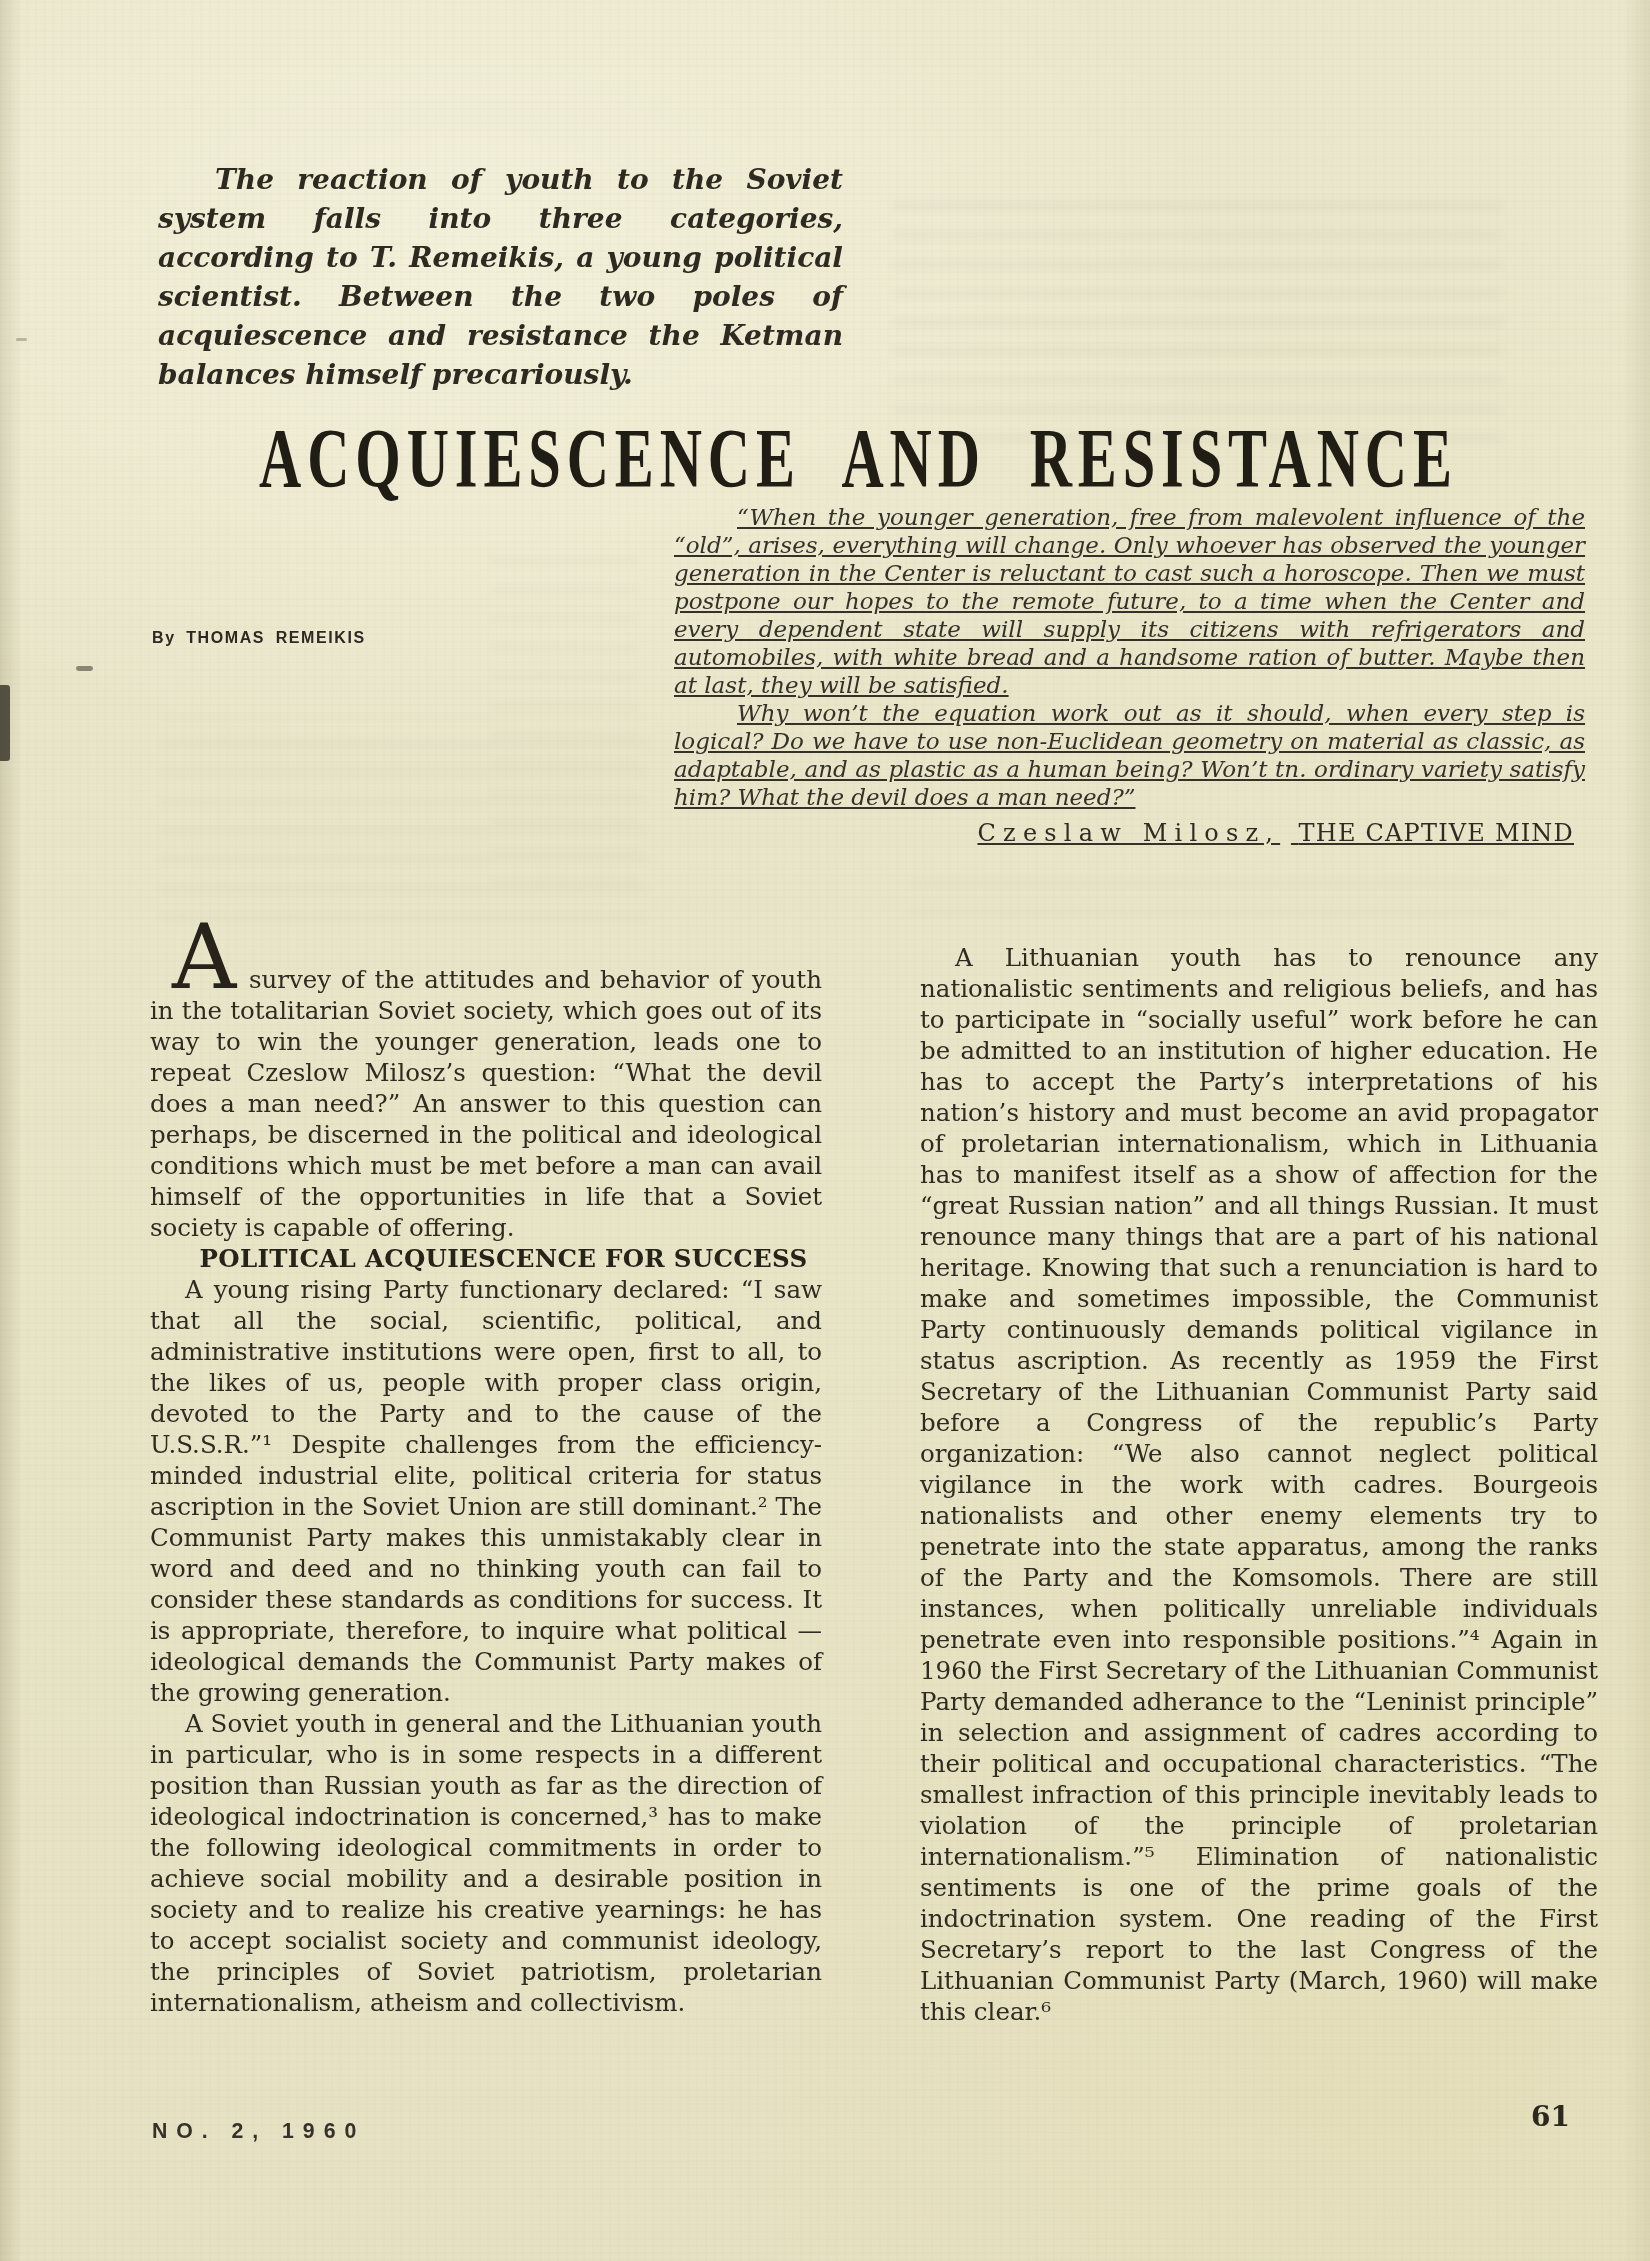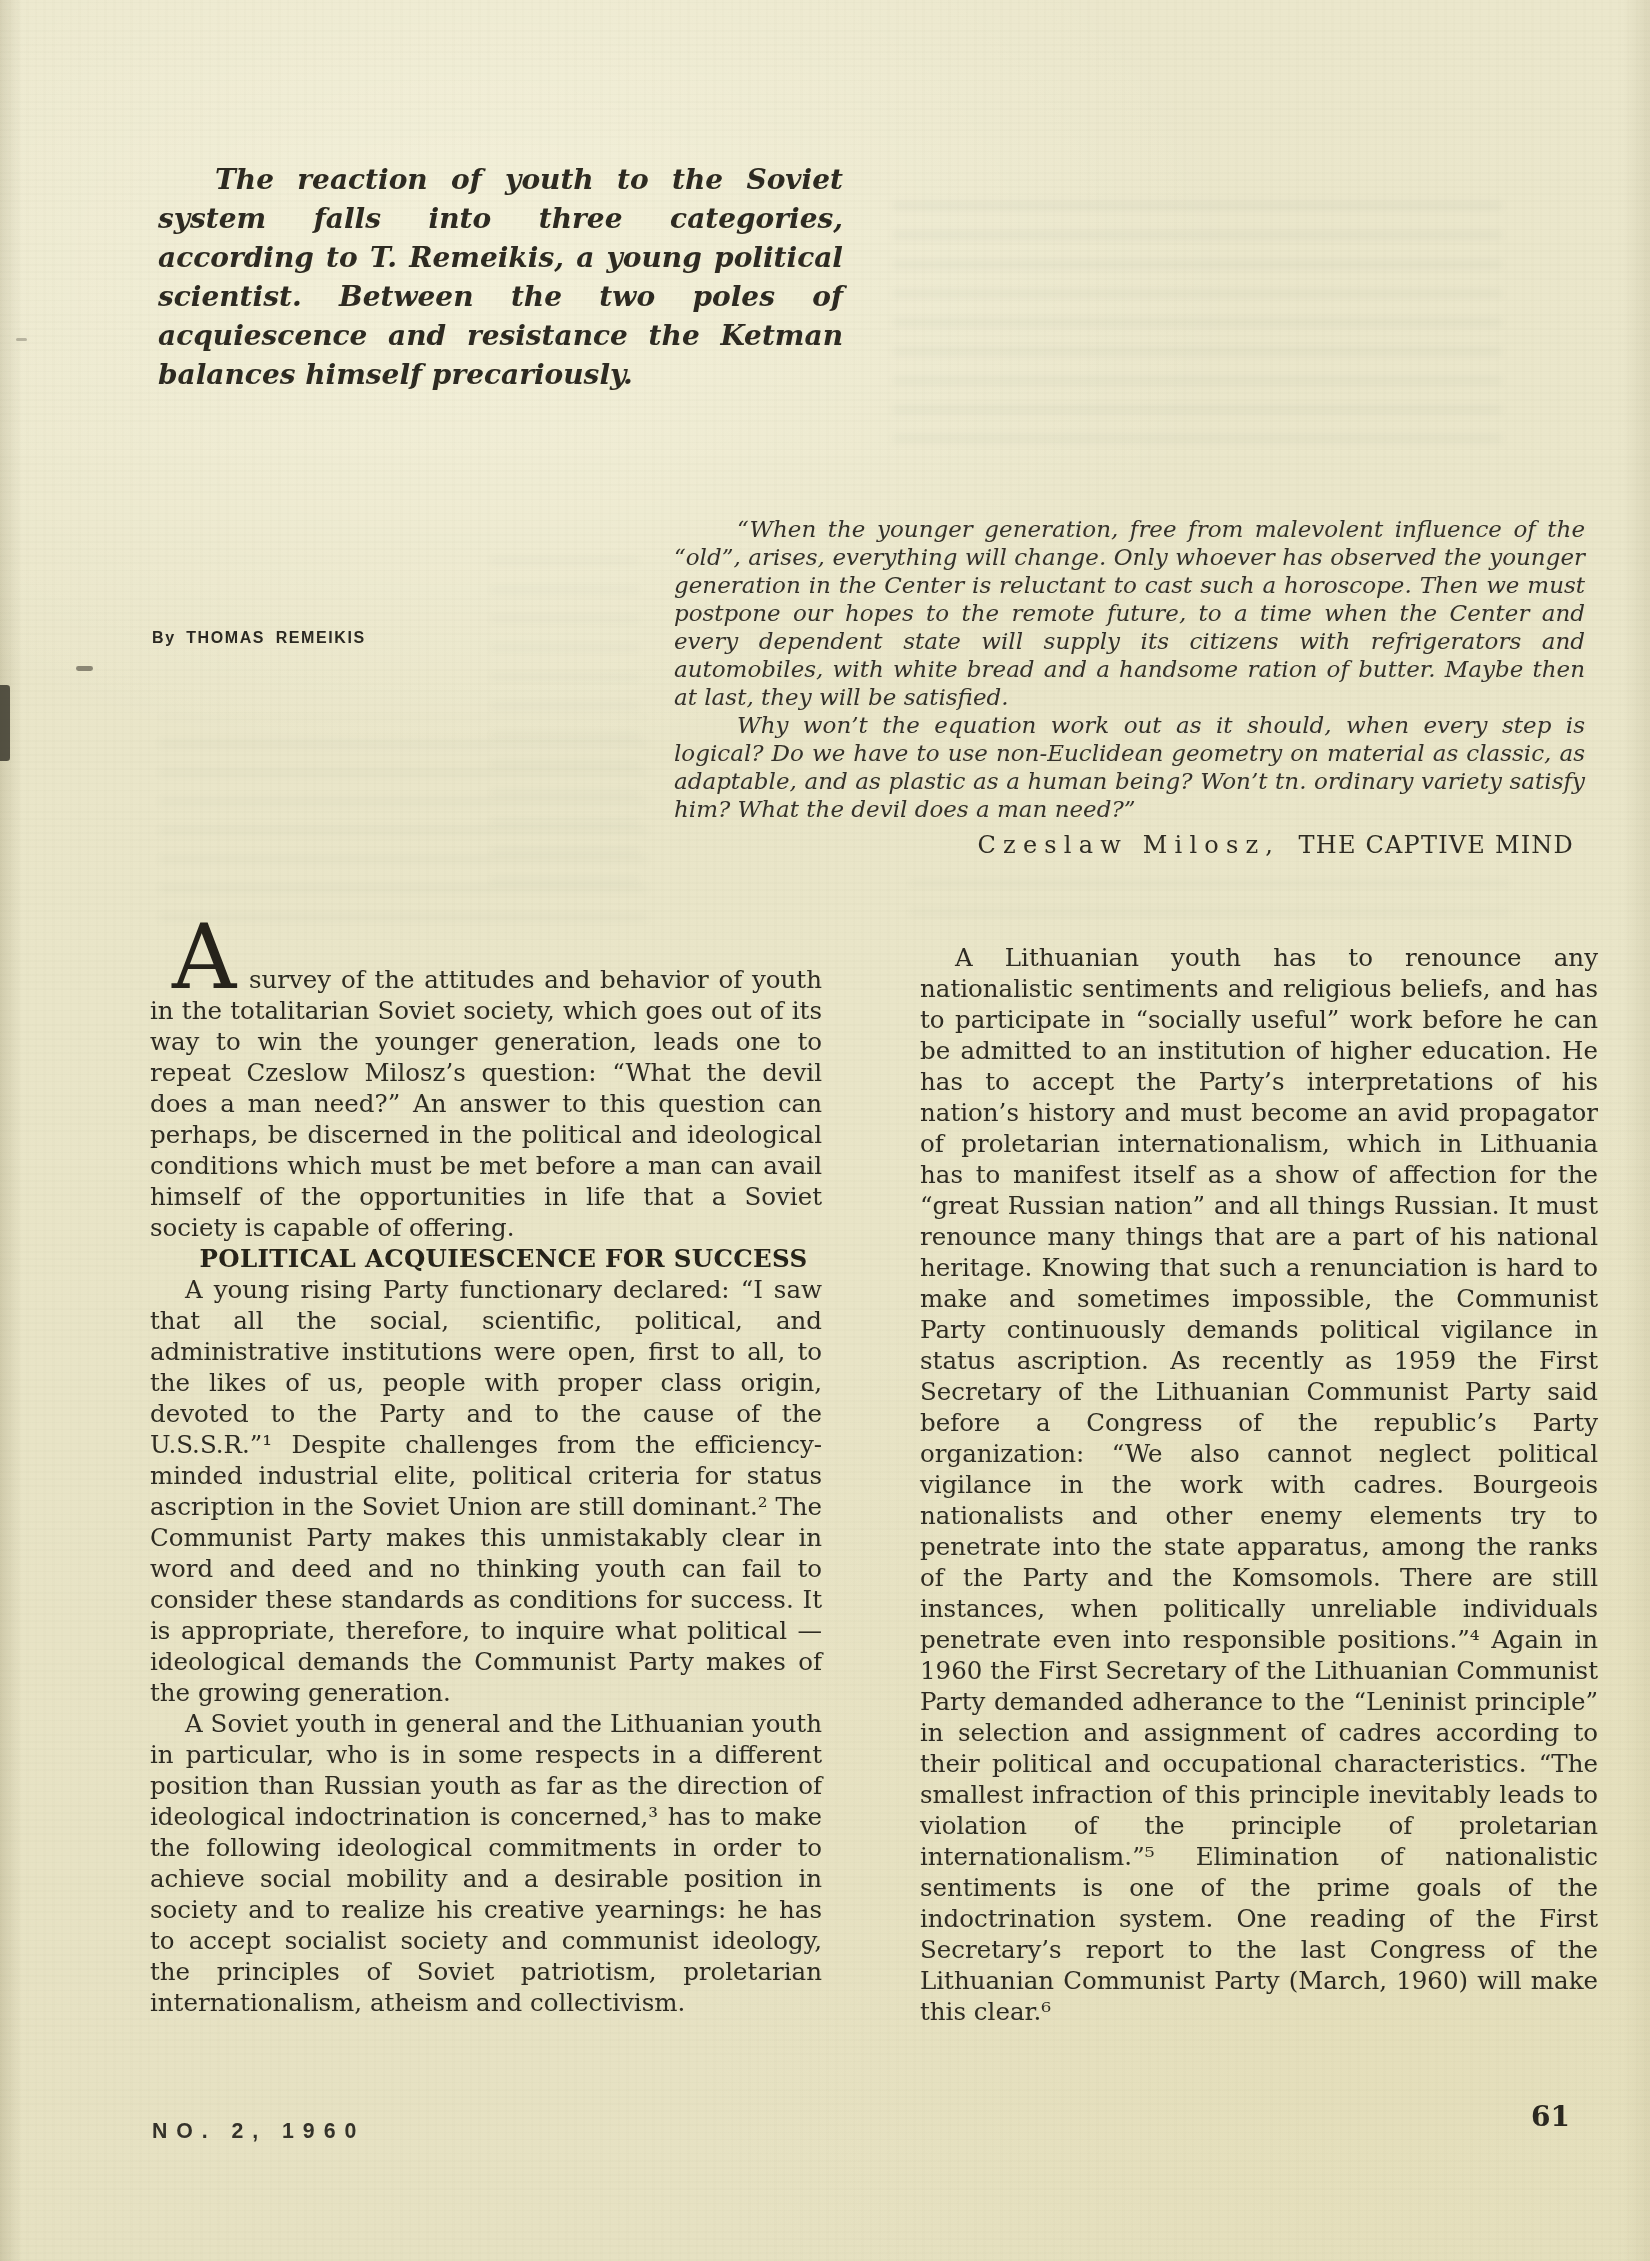--- a/index.html
+++ b/index.html
@@ -58,23 +58,23 @@
     transform:scale(.77,1.10);transform-origin:50% 20%;
     color:#201d15;
   }
   .byline{
     position:absolute;left:152px;top:629px;
     font-family:"Liberation Sans", sans-serif;
     font-weight:bold;font-size:16px;letter-spacing:.10em;word-spacing:.28em;
     color:#2b2922;
   }
   .quote{
-    position:absolute;left:674px;top:515px;width:911px;
+    position:absolute;left:674px;top:503px;width:911px;
     font-style:italic;font-size:23px;line-height:28px;
-    text-align:justify;color:#34312a;
+    text-align:justify;color:#34312a;text-decoration:underline;
   }
   .quote p{margin:0;text-indent:63px;}
   .attribution{
     margin-top:8px;text-align:right;padding-right:11px;
     font-style:normal;font-size:24px;color:#2e2b22;
   }
   .attr-name{letter-spacing:.30em;margin-right:.45em;}
   .attr-work{letter-spacing:.05em;}
 
   .col{
@@ -114,20 +114,23 @@
   <div class="ghost g1"></div>
   <div class="ghost g2"></div>
   <div class="ghost g3"></div>
   <div class="ghost g4"></div>
   <div class="speck s1"></div>
   <div class="speck s2"></div>
   <div class="speck s3"></div>
 
   <div class="intro">The reaction of youth to the Soviet system falls into three categories, according to T. Remeikis, a young political scientist. Between the two poles of acquiescence and resistance the Ketman balances himself precariously.</div>
 
+  <div class="title-wrap">
+    <h1>ACQUIESCENCE AND RESISTANCE</h1>
+  </div>
 
   <div class="byline">By THOMAS REMEIKIS</div>
 
   <div class="quote">
     <p>“When the younger generation, free from malevolent influence of the “old”, arises, everything will change. Only whoever has observed the younger generation in the Center is reluctant to cast such a horoscope. Then we must postpone our hopes to the remote future, to a time when the Center and every dependent state will supply its citizens with refrigerators and automobiles, with white bread and a handsome ration of butter. Maybe then at last, they will be satisfied.</p>
     <p>Why won’t the equation work out as it should, when every step is logical? Do we have to use non-Euclidean geometry on material as classic, as adaptable, and as plastic as a human being? Won’t tn. ordinary variety satisfy him? What the devil does a man need?”</p>
     <div class="attribution">
       <span class="attr-name">Czeslaw Milosz,</span>
       <span class="attr-work">THE CAPTIVE MIND</span>
     </div>

